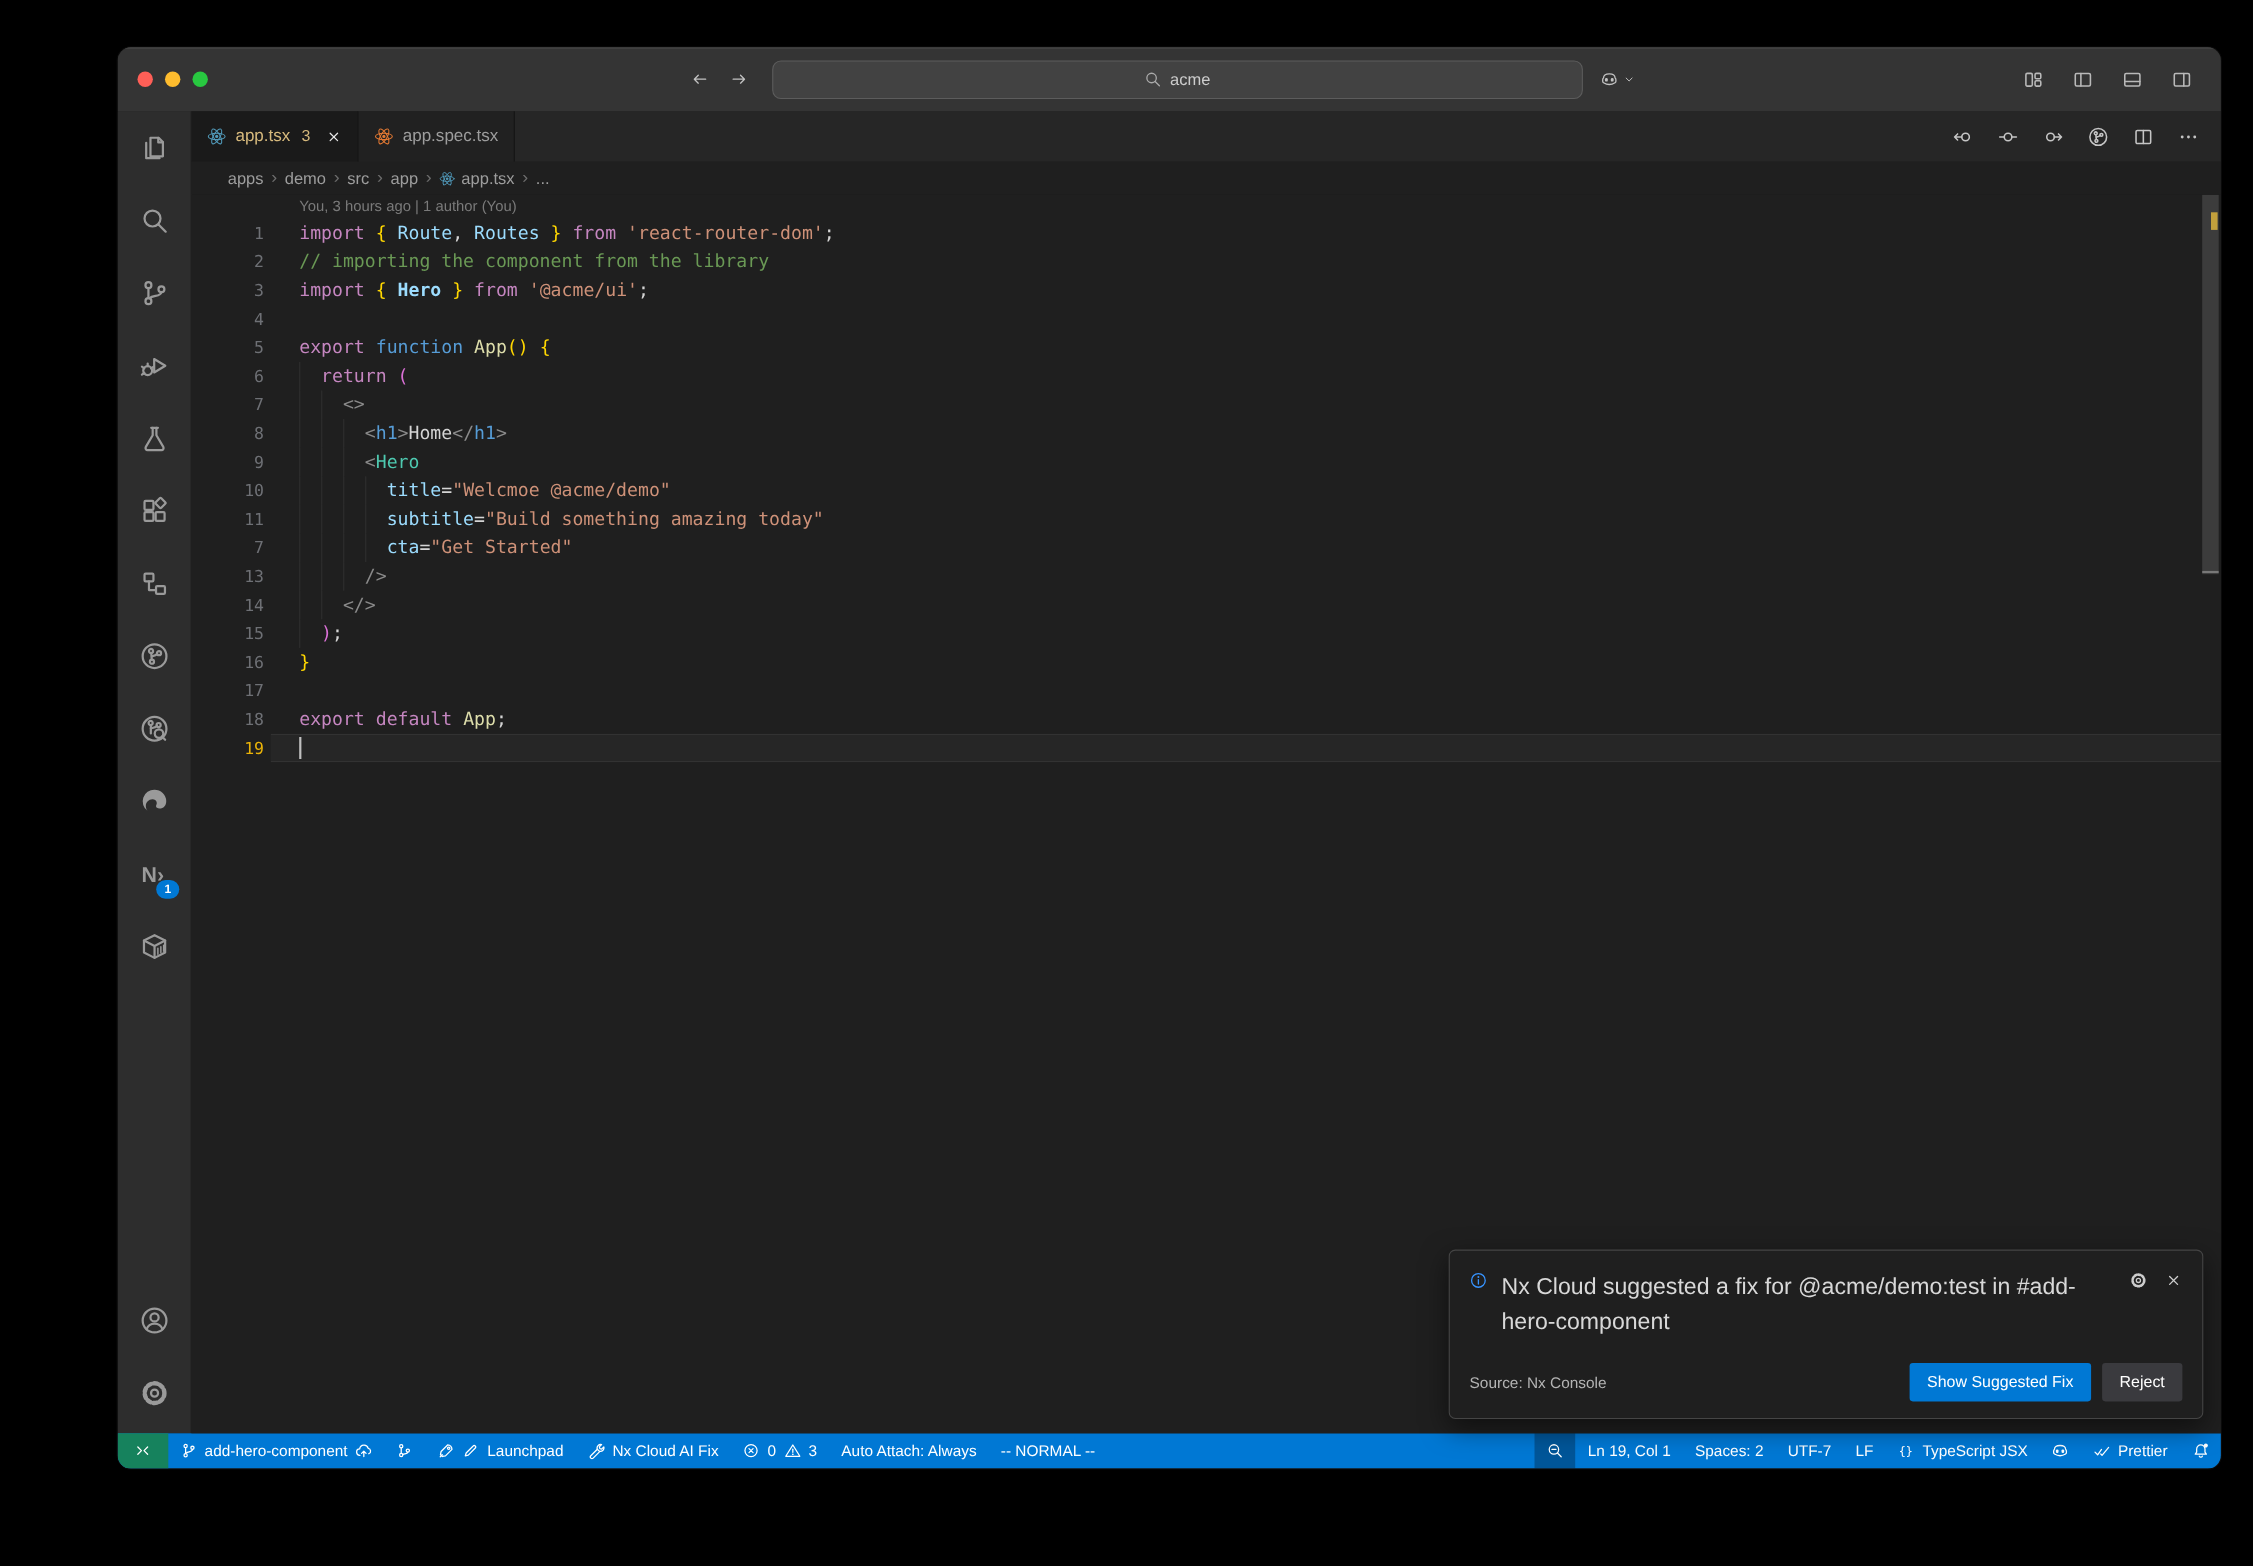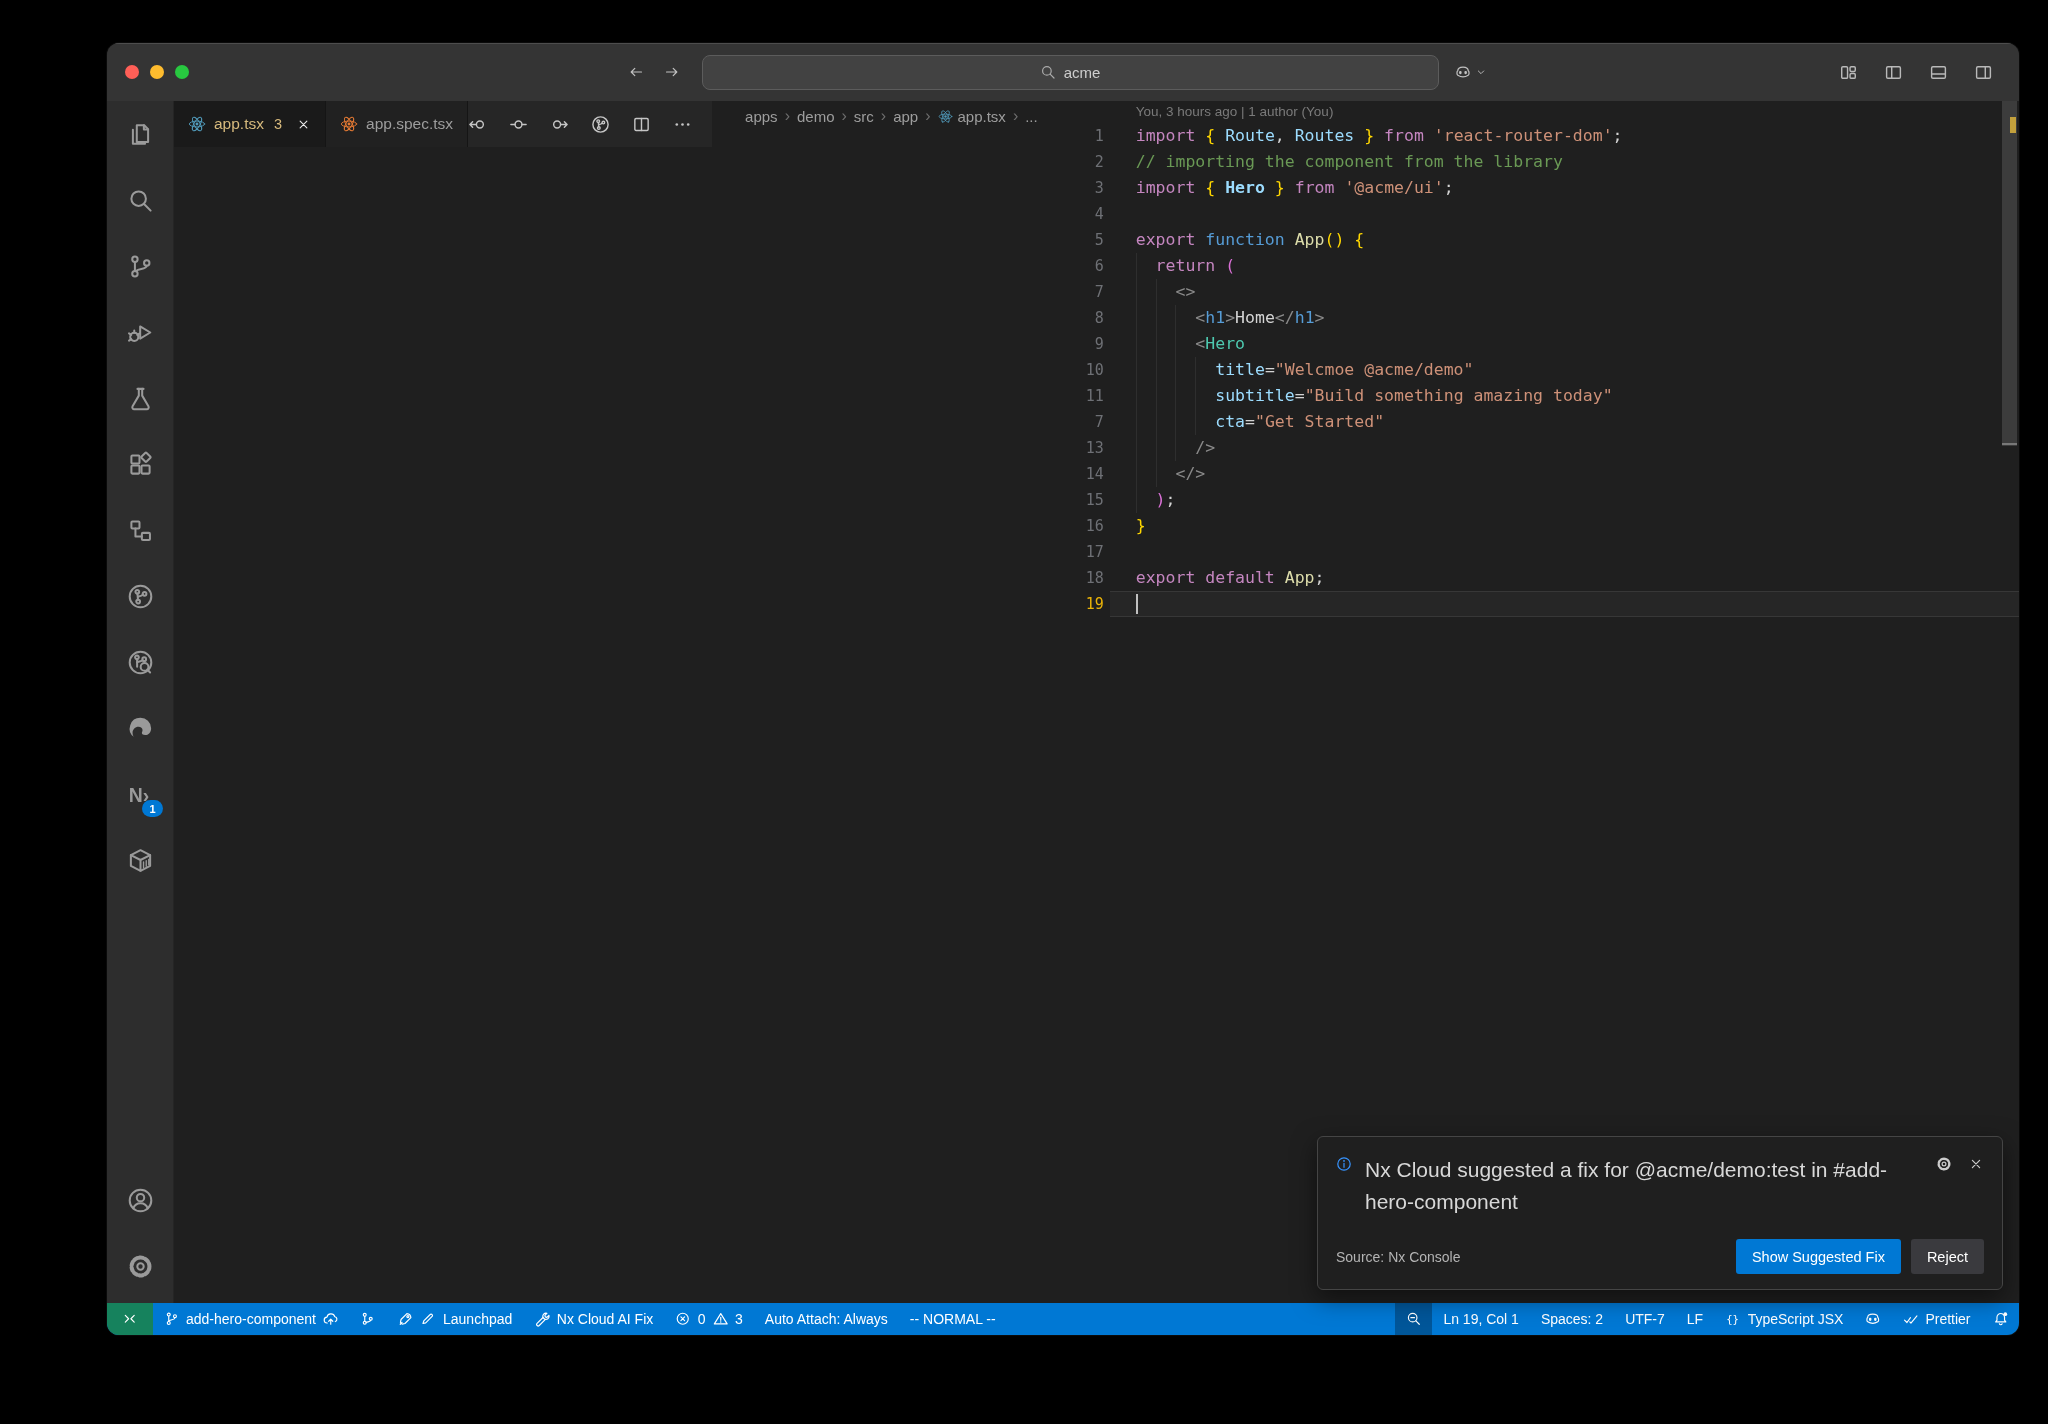--- a/index.html
+++ b/index.html
@@ -24,21 +24,21 @@
   .activitybar{width:66px;background:#2d2d2d;display:flex;flex-direction:column;align-items:center;
     flex:0 0 auto;border-right:1px solid #252525;}
   .ab-top{display:flex;flex-direction:column;flex:1;}
   .ab-bottom{display:flex;flex-direction:column;padding-bottom:4px;}
   .ab-item{width:66px;height:66px;display:flex;align-items:center;justify-content:center;color:#9a9a9a;
     position:relative;cursor:pointer;}
   .ab-item svg{width:27px;height:27px;}
   .ab-badge{position:absolute;right:10px;bottom:10px;min-width:17px;height:17px;border-radius:9px;
     background:#0078d4;color:#fff;font-size:11px;font-weight:bold;display:flex;align-items:center;
     justify-content:center;padding:0 2px;}
-  .editor-col{flex:1;display:flex;flex-direction:row;min-width:0;}
+  .editor-col{flex:1;display:flex;flex-direction:column;min-width:0;}
   
   .tabbar{height:46px;background:#262626;display:flex;align-items:stretch;flex:0 0 auto;}
   .tabs{display:flex;}
   .tab{display:flex;align-items:center;gap:8px;padding:0 14px;font-size:15.5px;color:#9d9d9d;
     background:#212121;border-right:1px solid #151515;cursor:pointer;}
   .tab.active{background:#1a1a1a;color:#d7ba7d;}
   .tab .react-ic svg{width:18px;height:18px;}
   .tab .badge{font-size:14.5px;margin-left:2px;}
   .tab .closex{margin-left:6px;color:#e8e8e8;}
   .editor-actions{margin-left:auto;display:flex;align-items:center;gap:22px;padding-right:20px;color:#c5c5c5;}

